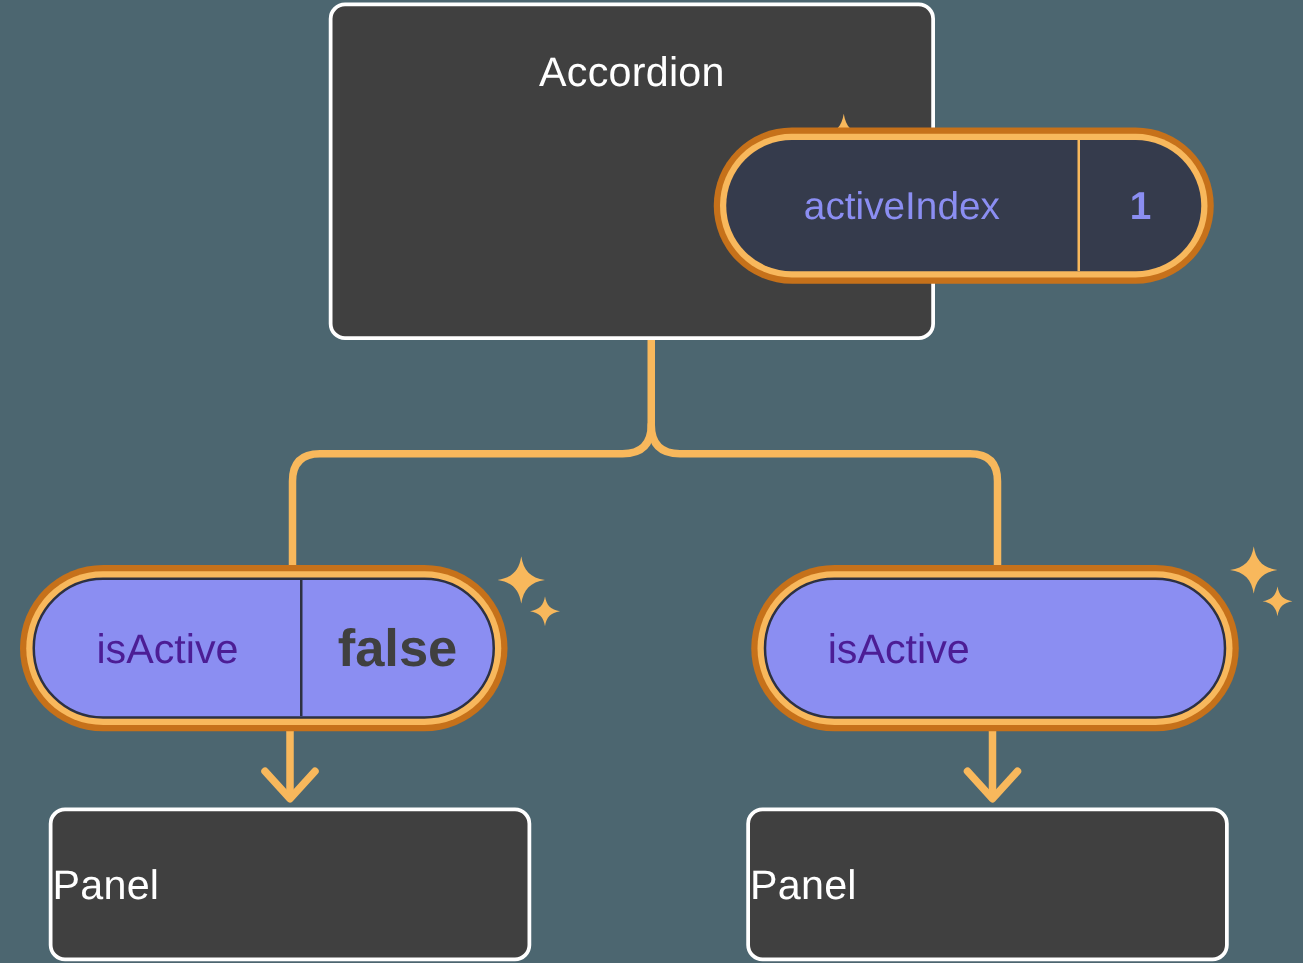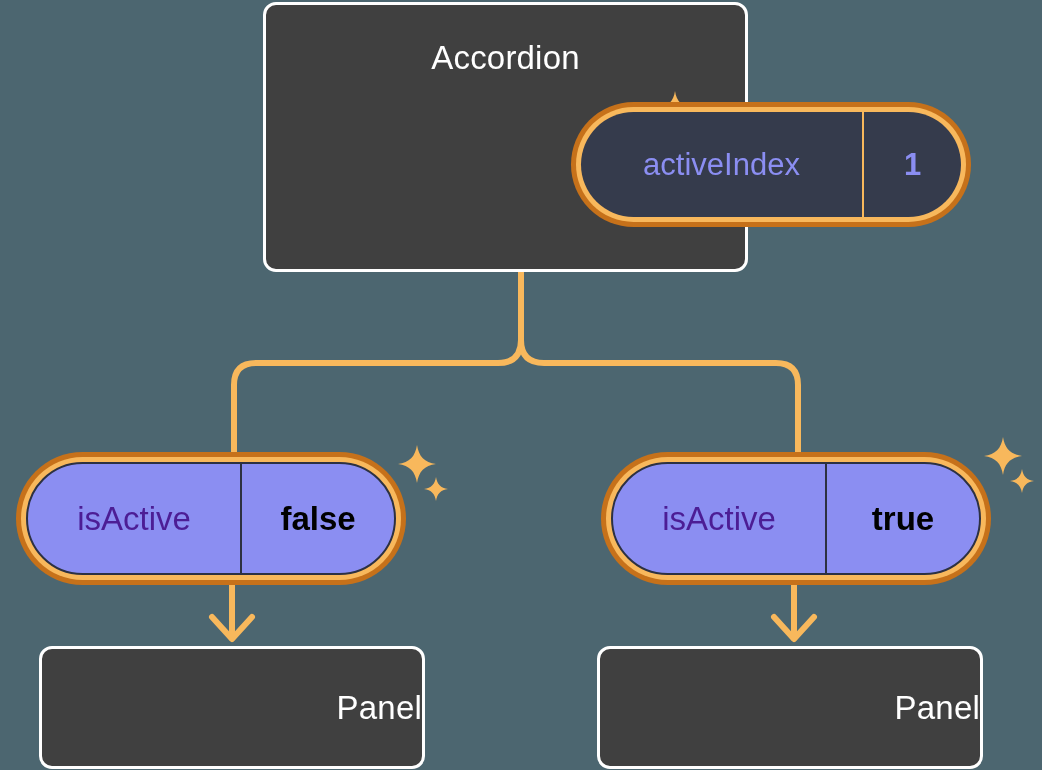--- a/index.html
+++ b/index.html
@@ -55,21 +55,21 @@
   }
   #accordion-card .card-title {
     margin-top: 34px;
   }
 
   .panel-card {
     width: 386px;
     height: 123px;
     display: flex;
     align-items: center;
-    justify-content: flex-end;
+    justify-content: flex-start;
   }
   #panel-left  { left: 39px;  top: 646px; }
   #panel-right { left: 597px; top: 646px; }
 
   
   .pill {
     position: absolute;
     box-sizing: border-box;
     border-radius: 999px;
     display: flex;
@@ -138,22 +138,22 @@
     border: 2px solid #2d3142;
   }
   .pill-child .pill-key {
     flex: 0 0 212px;
     color: #4c1d95;
     font-size: 33px;
     font-weight: 400;
   }
   .pill-child .pill-val {
     flex: 1 1 auto;
-    color: #000000;
-    font-size: 33px;
+    color: #404040;
+    font-size: 42px;
     font-weight: bold;
     border-left: 2px solid #2d3142;
   }
   #pill-left  { left: 16px;  }
   #pill-right { left: 601px; }
 
   
   .sparkle {
     position: absolute;
     display: block;
@@ -212,21 +212,20 @@
   </svg>
 
   <div id="panel-left" class="card panel-card">
     <div class="card-title">Panel</div>
   </div>
 
   <div id="pill-right" class="pill pill-child">
     <div class="pill-mid">
       <div class="pill-inner">
         <div class="pill-key">isActive</div>
-        <div class="pill-val">true</div>
       </div>
     </div>
   </div>
   <svg class="sparkle" style="left:984px; top:437px; width:38px; height:38px;" viewBox="0 0 34 34">
     <path d="M17 0 C18.6 10.4 23.6 15.4 34 17 C23.6 18.6 18.6 23.6 17 34 C15.4 23.6 10.4 18.6 0 17 C10.4 15.4 15.4 10.4 17 0 Z" fill="#f8b85c"></path>
   </svg>
   <svg class="sparkle" style="left:1010px; top:469px; width:24px; height:24px;" viewBox="0 0 34 34">
     <path d="M17 0 C18.6 10.4 23.6 15.4 34 17 C23.6 18.6 18.6 23.6 17 34 C15.4 23.6 10.4 18.6 0 17 C10.4 15.4 15.4 10.4 17 0 Z" fill="#f8b85c"></path>
   </svg>
 

